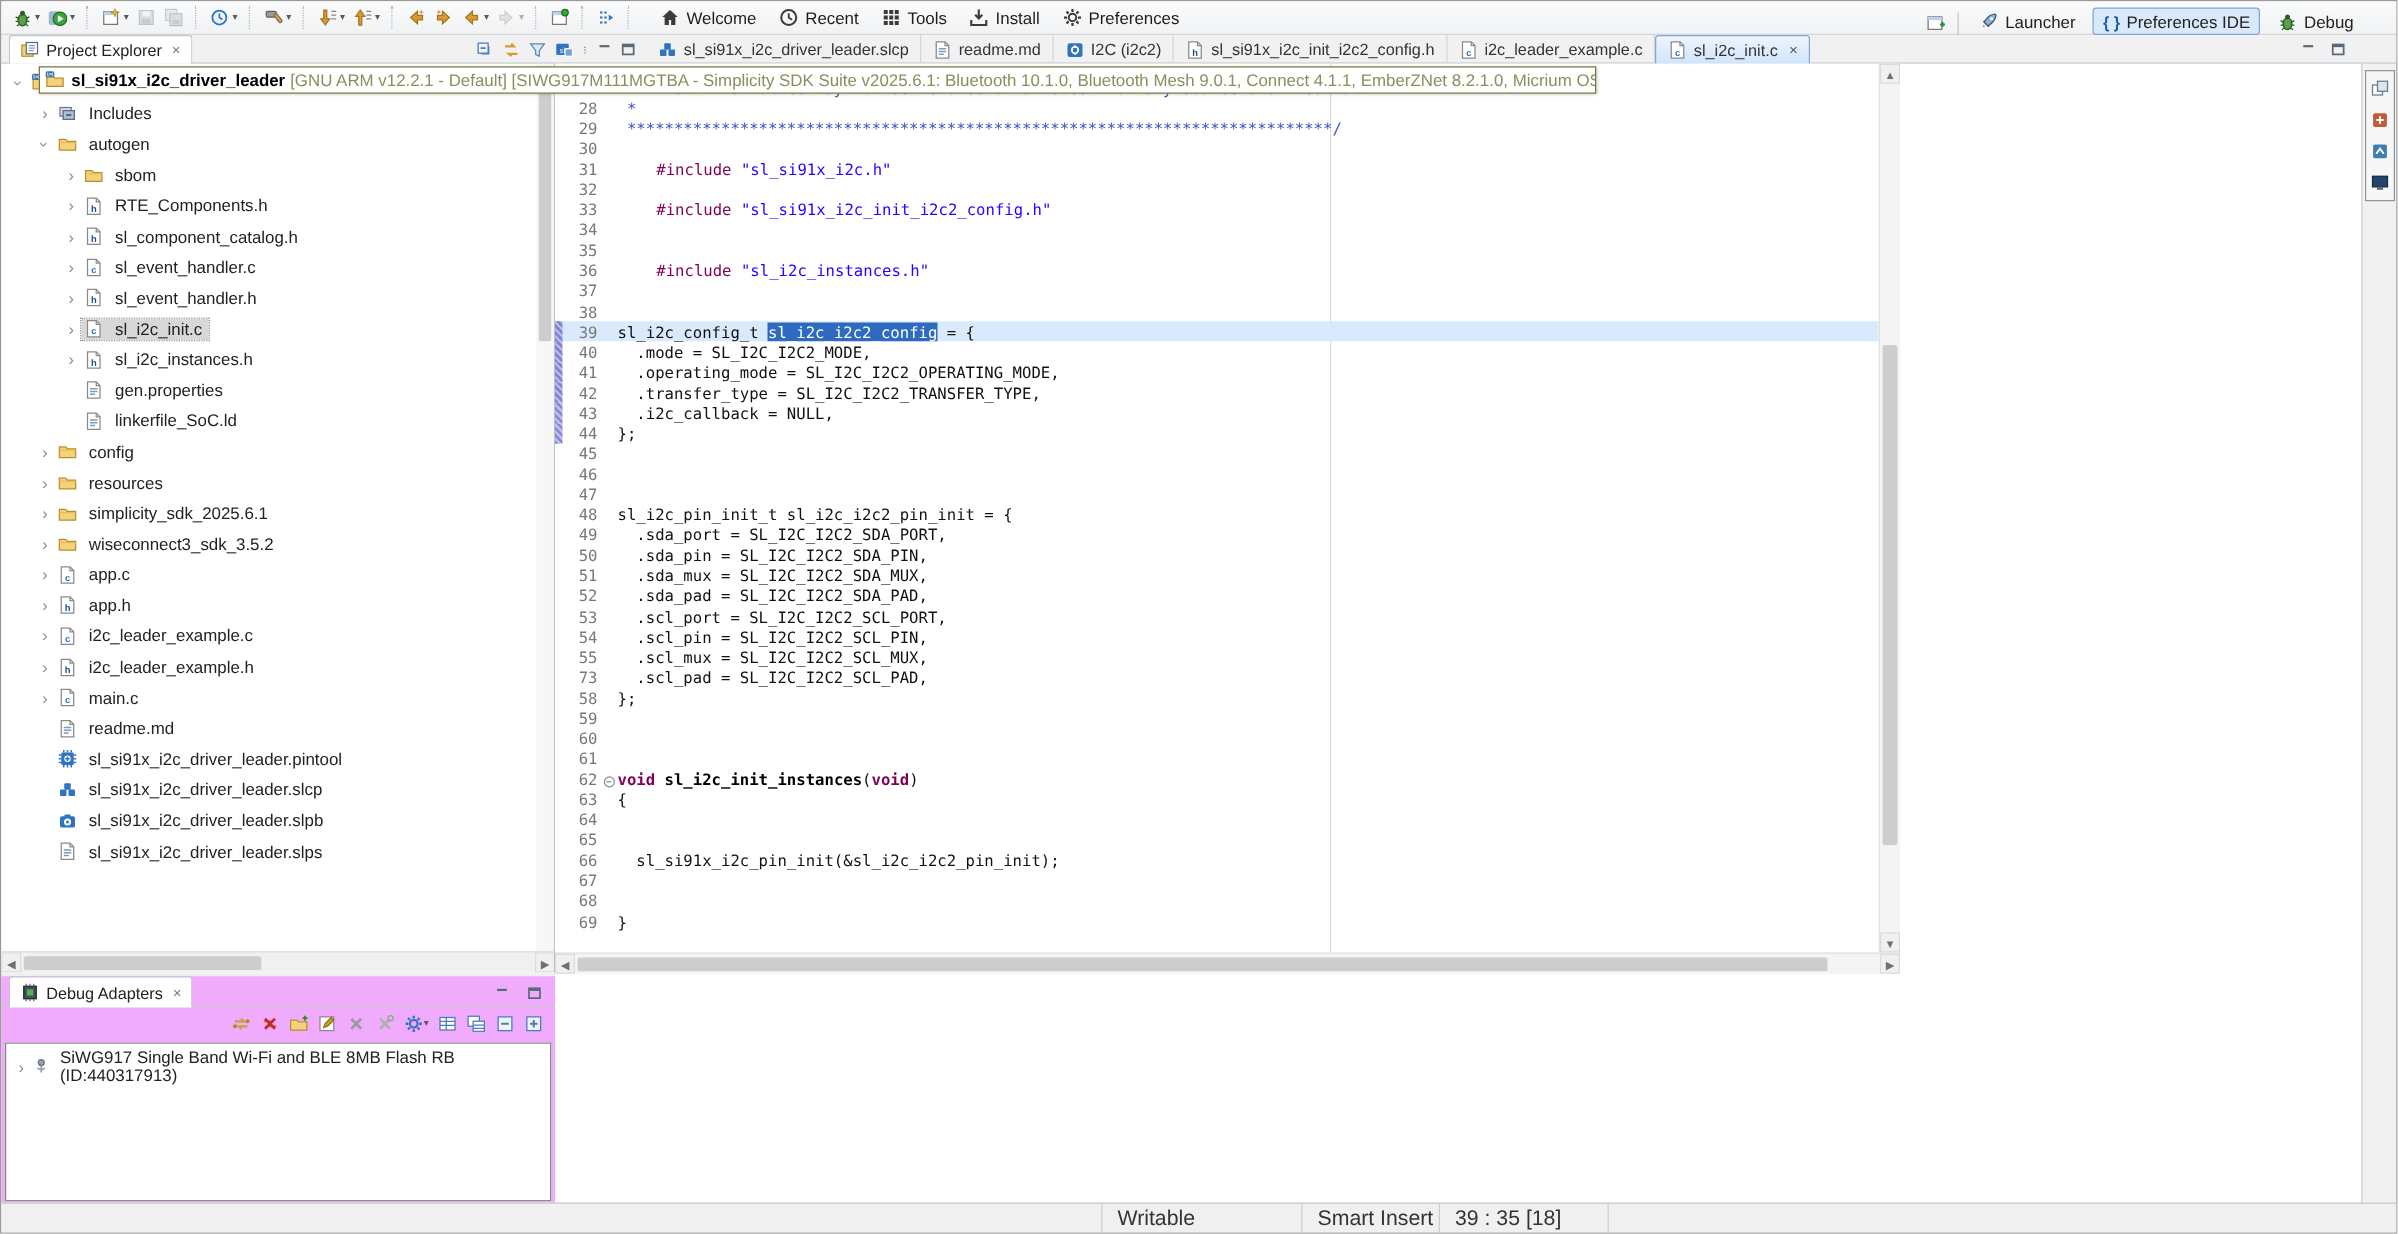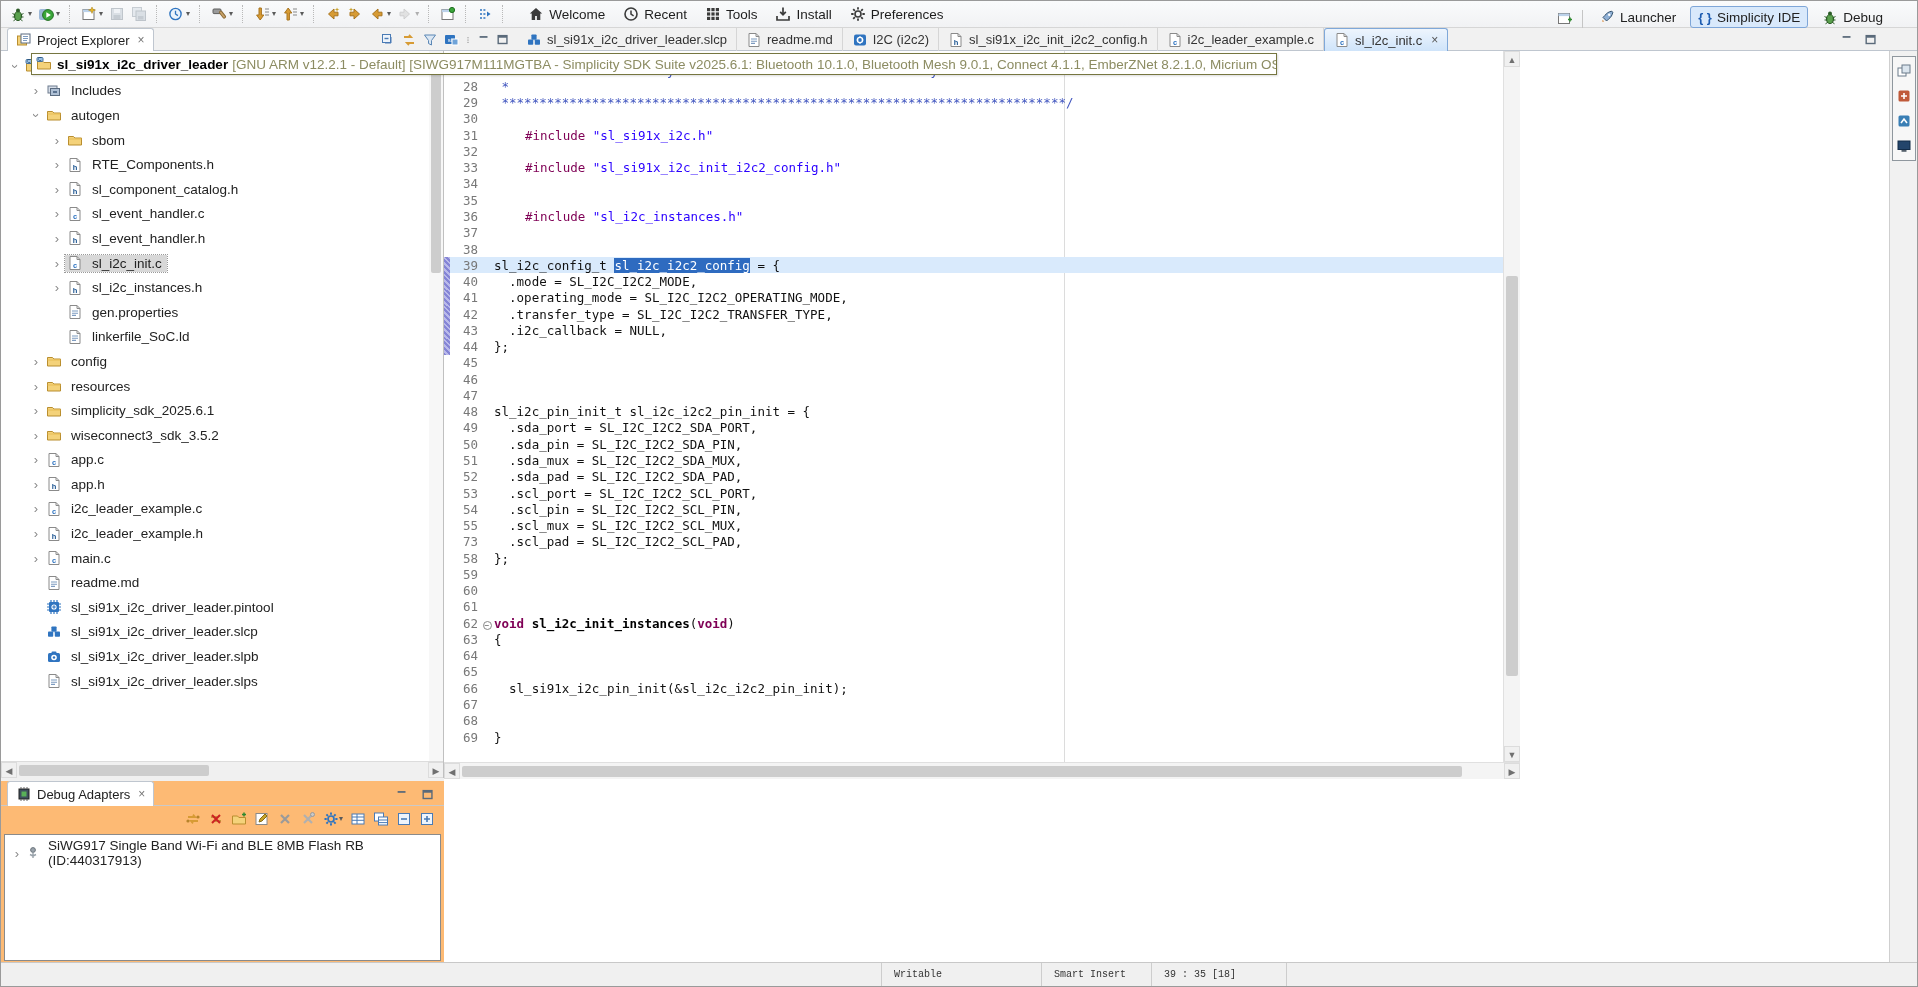--- a/index.html
+++ b/index.html
@@ -63,21 +63,21 @@
   .thumb { position:absolute; background:#cdcdcd; border-radius:2px; }
 
   
   .ttip { position:absolute; left:30px; top:52px; height:22px; width:1246px; background:#fffffe;
           border:1px solid #767640; display:flex; align-items:center; padding:0 4px; z-index:30;
           font-size:13.5px; white-space:nowrap; overflow:hidden; box-shadow:1px 1px 2px rgba(0,0,0,.15); }
   .ttip b { margin:0 4px 0 5px; font-weight:bold; color:#000; }
   .ttip .sfx { color:#8c8c62; }
 
   
-  .da-panel { position:absolute; left:0; top:780px; width:443px; height:183px; background:#fdba74; }
+  .da-panel { position:absolute; left:0; top:780px; width:443px; height:183px; background:#f0abfc; }
   .da-tabrow { position:relative; height:25px; border-bottom:1px solid #c9c9c9; }
   .da-ctrl { position:absolute; right:8px; top:5px; display:flex; gap:10px; }
   .da-tools { height:26px; display:flex; align-items:center; justify-content:flex-end; gap:5px; padding-right:8px; }
   .da-content { position:absolute; left:3px; right:3px; top:53px; bottom:3px; background:#fff;
                 border:1px solid #8a8a8a; font-size:13.5px; }
   .da-row { display:flex; align-items:center; height:24px; margin-top:6px; padding-left:4px; }
 
   
   .editor-bg { position:absolute; left:443px; top:50px; width:1447px; height:913px; background:#fff; }
   .ed { position:absolute; left:443px; top:50px; width:1059px; height:711px; background:#fff; overflow:hidden; }
@@ -106,21 +106,21 @@
                 border-top:1px solid #e0e0e0; }
 
   
   .rstrip { position:absolute; right:0; top:50px; width:28px; height:913px; background:#f1f1f1;
             border-left:1px solid #cfcfcf; }
   .rbox { position:absolute; left:2px; top:5px; width:24px; border:1px solid #8f979e; background:#f7f7f7;
           display:flex; flex-direction:column; align-items:center; gap:7px; padding:5px 0; }
 
   
   .statusbar { position:absolute; left:0; bottom:0; width:1918px; height:24px; background:#f0f0f0;
-               border-top:1px solid #c8c8c8; font-size:10px; color:#333;font-family:Liberation Mono, monospace; }
+               border-top:1px solid #c8c8c8; font-size:17px; color:#333; }
   .sseg { position:absolute; top:0; height:24px; line-height:24px; padding-left:12px;
           border-left:1px solid #cdcdcd; }
   .icon { display:inline-flex; }
   .icon svg { display:block; }
 </style>
 </head>
 <body>
 
 <div class="app">
 
@@ -358,21 +358,21 @@
               <svg width="16" height="16" viewBox="0 0 16 16">
                 <path d="M12.8 2.2c-2.8.4-5.4 2-6.9 4.3L4 8.4l3.6 3.6 1.9-1.9c2.3-1.5 3.9-4.1 4.3-6.9z" fill="#8fb0d6" stroke="#35536f"></path>
                 <circle cx="10.2" cy="5.8" r="1.2" fill="#fff"></circle>
                 <path d="M3.2 12.8l2-.4-1.6-1.6z" fill="#d7883a"></path>
               </svg>
             </span>
             <span>Launcher</span>
           </span>
           <span class="pitem active">
             <span><span class="braces">{ }</span></span>
-            <span>Simplicity IDE</span>
+            <span>Preferences IDE</span>
           </span>
           <span class="pitem">
             <span class="icon">
               <svg width="16" height="16" viewBox="0 0 16 16">
                 <ellipse cx="8" cy="10" rx="3.6" ry="4.6" fill="#5aa14e" stroke="#2d5c28"></ellipse>
                 <circle cx="8" cy="4.6" r="2" fill="#2d5c28"></circle>
                 <path d="M2.5 7.5l3 1.6M13.5 7.5l-3 1.6M2.5 11h3M13.5 11h-3M3.5 14.8l2.6-1.8M12.5 14.8l-2.6-1.8" stroke="#2d5c28" fill="none"></path>
               </svg>
             </span>
             <span>Debug</span>

